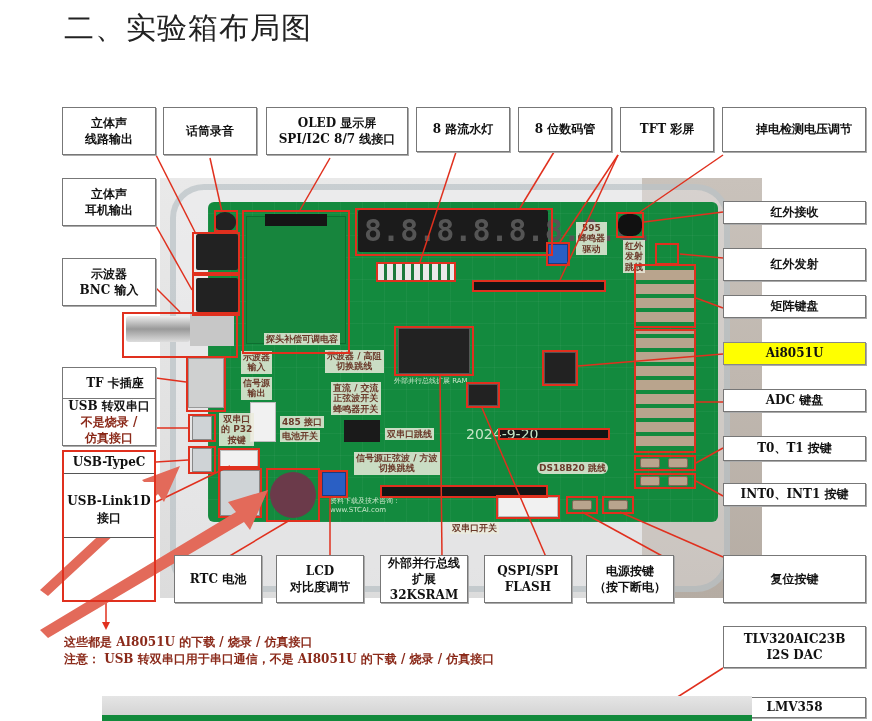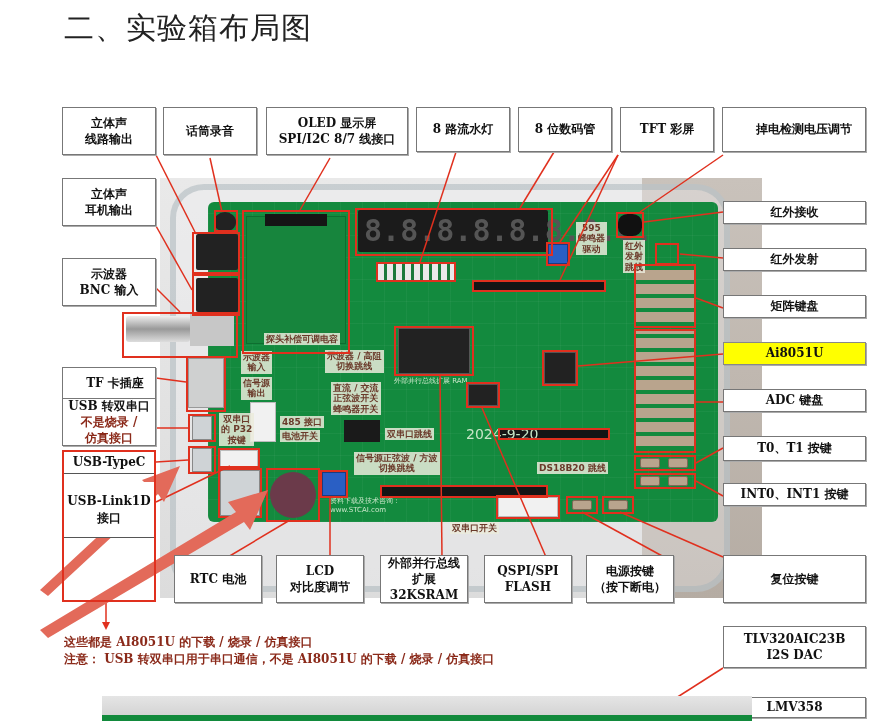--- a/index.html
+++ b/index.html
@@ -123,21 +123,21 @@
 蜂鸣器开关</div>
 <div class="pcb-label" style="left:219px;top:413px;white-space:pre-line;">双串口
 的 P32
 按键</div>
 <div class="pcb-label" style="left:280px;top:416px;">485 接口</div>
 <div class="pcb-label" style="left:280px;top:430px;">电池开关</div>
 <div class="pcb-label" style="left:385px;top:428px;">双串口跳线</div>
 <div class="pcb-label" style="left:354px;top:452px;white-space:pre-line;">信号源正弦波 / 方波
 切换跳线</div>
 <div class="pcb-label" style="left:450px;top:522px;">双串口开关</div>
-<div class="pcb-label" style="left:537px;top:462px;">DS18B20 跳线</div>
+<div class="pcb-label" style="left:537px;top:462px;border-radius:6px;">DS18B20 跳线</div>
 <div class="pcb-label" style="left:576px;top:222px;white-space:pre-line;">595
 蜂鸣器
 驱动</div>
 <div class="pcb-label" style="left:623px;top:240px;white-space:pre-line;">红外
 发射
 跳线</div>
 <div class="pcb-text" style="left:466px;top:426px;font-size:14px;">2024-9-20</div>
 <div class="pcb-text" style="left:330px;top:506px;font-size:7px;">www.STCAI.com</div>
 <div class="pcb-text" style="left:330px;top:496px;font-size:7px;">资料下载及技术咨询：</div>
 <div class="pcb-text" style="left:394px;top:376px;font-size:7px;">外部并行总线扩展 RAM</div>
@@ -245,21 +245,21 @@
 对比度调节</div>
 <div class="label" style="left:380px;top:555px;width:88px;height:48px;">外部并行总线
 扩展 32KSRAM</div>
 <div class="label" style="left:484px;top:555px;width:88px;height:48px;">QSPI/SPI
 FLASH</div>
 <div class="label" style="left:586px;top:555px;width:88px;height:48px;">电源按键
 （按下断电）</div>
 <div class="label" style="left:723px;top:555px;width:143px;height:48px;">复位按键</div>
 
 <div class="label" style="left:723px;top:201px;width:143px;height:23px;">红外接收</div>
-<div class="label" style="left:723px;top:248px;width:143px;height:23px;">红外发射</div>
+<div class="label" style="left:723px;top:248px;width:143px;height:33px;">红外发射</div>
 <div class="label" style="left:723px;top:295px;width:143px;height:23px;">矩阵键盘</div>
 <div class="label yellow" style="left:723px;top:342px;width:143px;height:23px;">Ai8051U</div>
 <div class="label" style="left:723px;top:389px;width:143px;height:23px;">ADC 键盘</div>
 <div class="label" style="left:723px;top:436px;width:143px;height:25px;">T0、T1 按键</div>
 <div class="label" style="left:723px;top:483px;width:143px;height:23px;">INT0、INT1 按键</div>
 <div class="label" style="left:723px;top:626px;width:143px;height:42px;">TLV320AIC23B
 I2S DAC</div>
 <div class="label" style="left:723px;top:697px;width:143px;height:21px;">LMV358</div>
 
 <div class="note">

